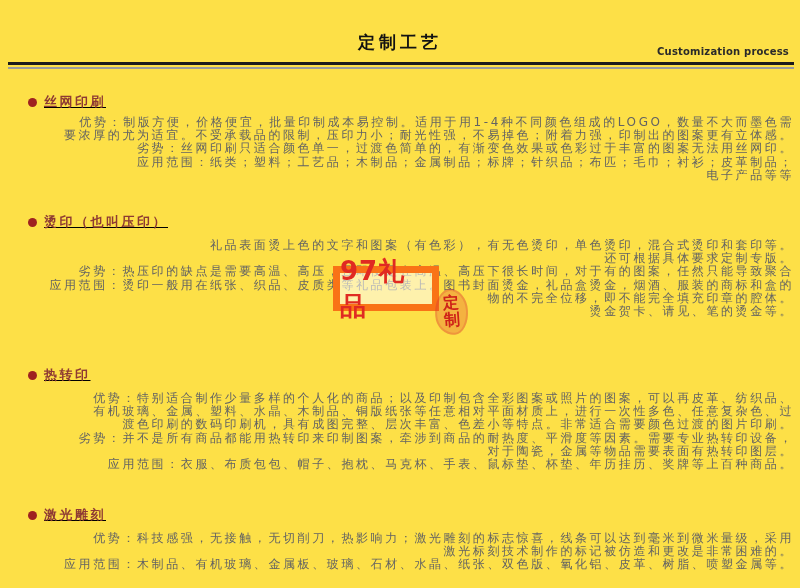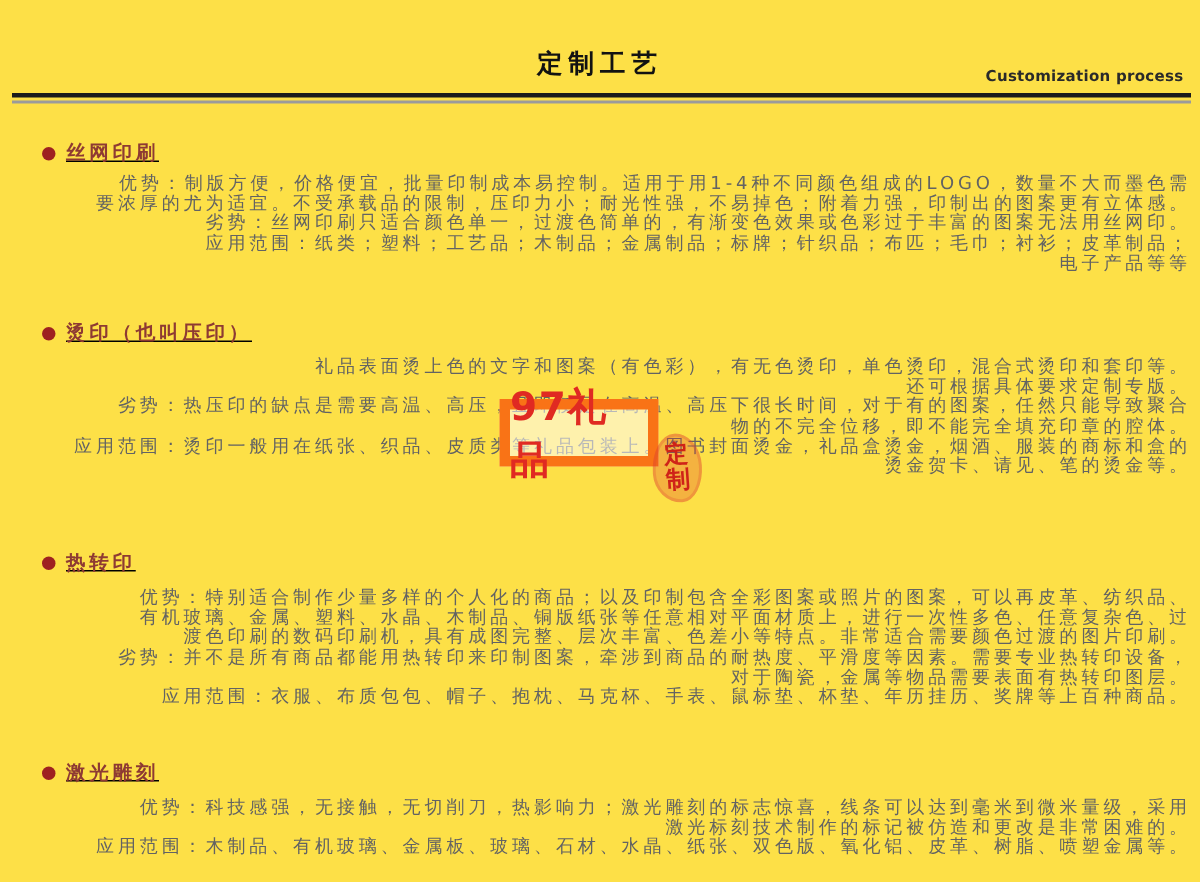--- a/index.html
+++ b/index.html
@@ -26,21 +26,21 @@
   }
   .sec-title {
     font-size:13px; font-weight:bold; color:#8e3a33; letter-spacing:2.5px;
   }
   .sec-body {
     margin-left:13px; font-size:12px; color:#636363; letter-spacing:2.6px;
   }
   .sec-body .ln { height:13.2px; line-height:13.2px; white-space:nowrap;text-align:right; }
 
   #section-1 { top:93px; }  #section-1 .sec-body { margin-top:5px; }
-  #section-2 { top:213px; } #section-2 .sec-body { margin-top:8px;font-family:Liberation Mono, monospace; }
+  #section-2 { top:213px; } #section-2 .sec-body { margin-top:8px; }
   #section-3 { top:366px; } #section-3 .sec-body { margin-top:8px; }
   #section-4 { top:506px; } #section-4 .sec-body { margin-top:8px; }
 
   .wm-box {
     position:absolute; left:333px; top:266px; width:92px; height:31px;
     border:7px solid #f97316; background:rgba(255,255,255,0.55);
     display:flex; align-items:center; justify-content:center;
     font-size:26px; font-weight:bold; color:#e02a22; letter-spacing:1px;
     z-index:5;
   }
@@ -81,22 +81,22 @@
 
   <div class="section" id="section-2">
     <div class="sec-head">
       <span class="bullet"></span>
       <span class="sec-title">烫印（也叫压印）</span>
     </div>
     <div class="sec-body">
       <div class="ln">礼品表面烫上色的文字和图案（有色彩），有无色烫印，单色烫印，混合式烫印和套印等。</div>
       <div class="ln">还可根据具体要求定制专版。</div>
       <div class="ln">劣势：热压印的缺点是需要高温、高压，且即便是在高温、高压下很长时间，对于有的图案，任然只能导致聚合</div>
+      <div class="ln">应用范围：烫印一般用在纸张、织品、皮质类等礼品包装上。图书封面烫金，礼品盒烫金，烟酒、服装的商标和盒的</div>
       <div class="ln">物的不完全位移，即不能完全填充印章的腔体。</div>
-      <div class="ln">应用范围：烫印一般用在纸张、织品、皮质类等礼品包装上。图书封面烫金，礼品盒烫金，烟酒、服装的商标和盒的</div>
       <div class="ln">烫金贺卡、请见、笔的烫金等。</div>
     </div>
   </div>
 
   <div class="section" id="section-3">
     <div class="sec-head">
       <span class="bullet"></span>
       <span class="sec-title">热转印</span>
     </div>
     <div class="sec-body">

